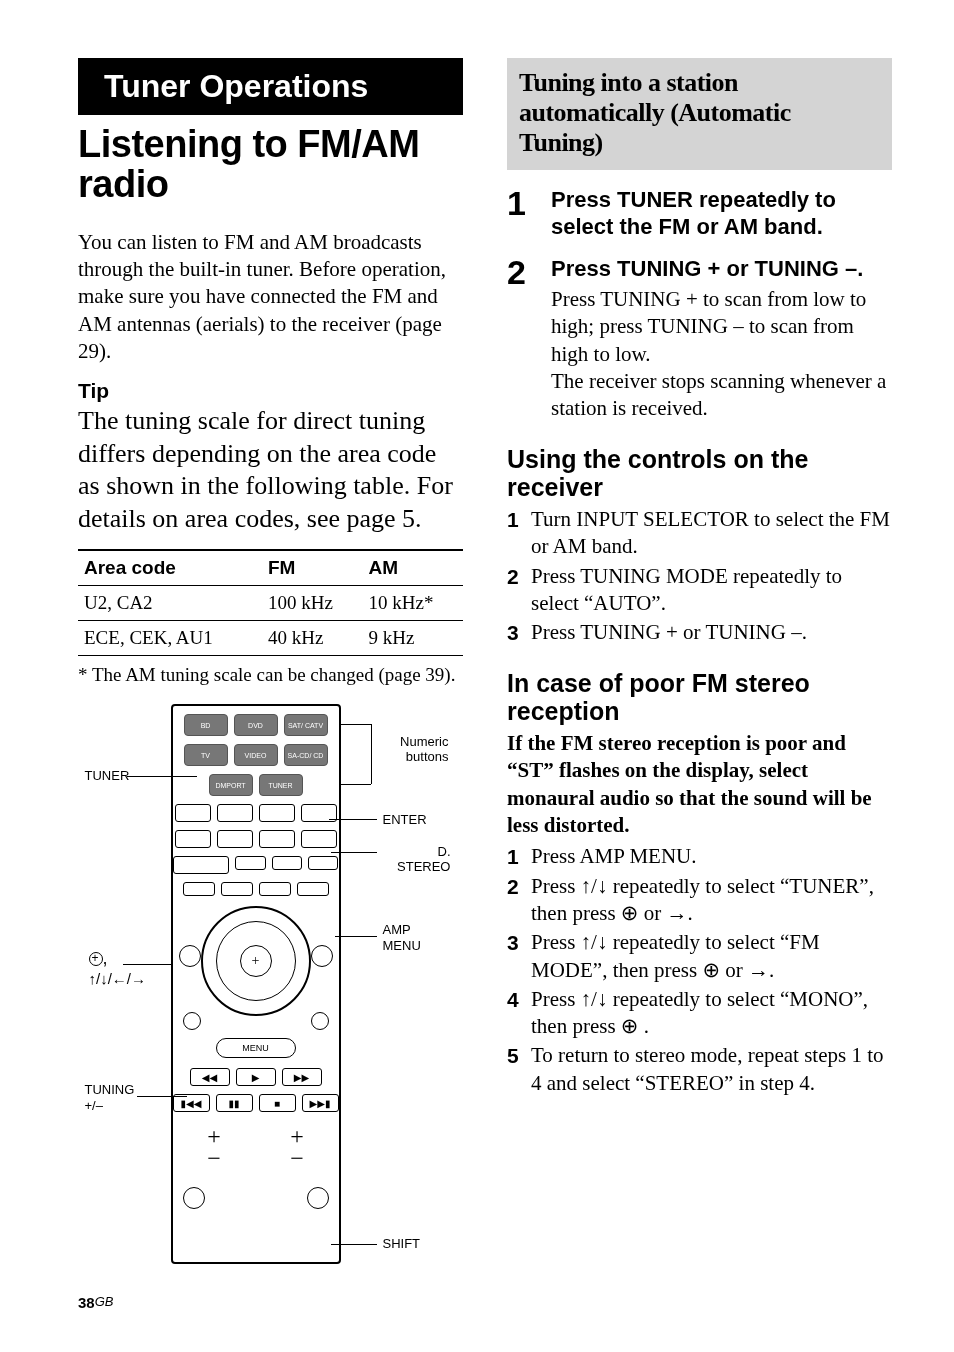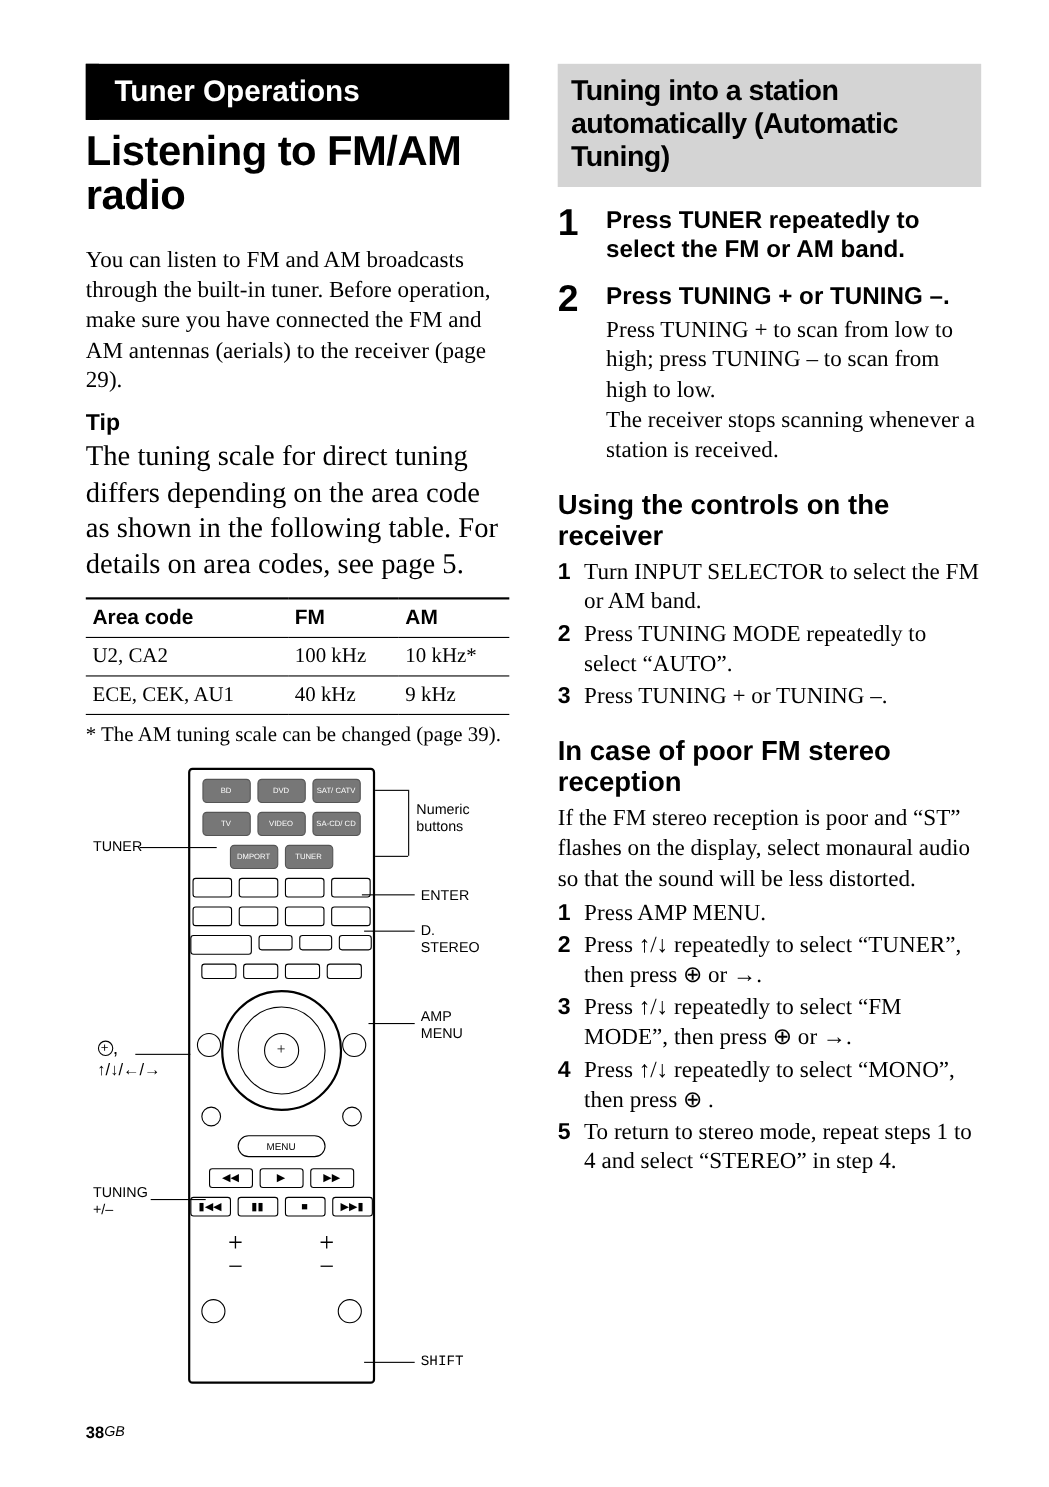--- a/index.html
+++ b/index.html
@@ -17,21 +17,21 @@
     gap: 44px;
   }
   .col { flex: 1 1 0; min-width: 0; }
 
   
   .section-tab {
     background: #000;
     color: #fff;
     font-family: Arial, Helvetica, sans-serif;
     font-weight: 700;
-    font-size: 27px;
+    font-size: 32px;
     padding: 10px 30px 10px 14px;
     border-left: 12px solid #000;
     margin-bottom: 10px;
   }
   .page-title {
     font-family: Arial, Helvetica, sans-serif;
     font-weight: 700;
     font-size: 38px;
     line-height: 1.05;
     margin-bottom: 24px;
@@ -125,27 +125,27 @@
   }
 
   
   .lead {
     position:absolute; background:#000; height:1px;
   }
   .lead-v {
     position:absolute; background:#000; width:1px;
   }
   .lbl {
-    position:absolute; font-family:Arial,Helvetica,sans-serif; font-size:13px;
+    position:absolute; font-family:Arial,Helvetica,sans-serif; font-size:13px;text-align:right;
   }
 
   
   .box-head {
     background: #d4d4d4;
-    font-family: Liberation Sans, sans-serif;
+    font-family: Liberation Serif, serif;
     font-weight: 700;
     font-size: 26px;
     line-height: 1.15;
     padding: 10px 12px 12px 12px;
     margin-bottom: 16px;
     letter-spacing: -0.5px;
   }
   .big-step { display:flex; gap:18px; margin-bottom:14px; }
   .big-num {
     font-family: Arial, Helvetica, sans-serif;
@@ -180,21 +180,21 @@
     line-height: 1.3;
     margin-bottom: 2px;
   }
   .num-line .n {
     font-family: Arial, Helvetica, sans-serif;
     font-weight: 700;
     width: 18px;
     flex: 0 0 auto;
   }
   .num-line .t { flex:1; }
-  .plain { font-size:21px; line-height:1.3; margin-bottom:4px;}
+  .plain { font-size:21px; line-height:1.3; margin-bottom:4px;font-weight:bold;}
 
   .glyph-enter {
     display:inline-block; width:14px; height:14px; border:1.5px solid #000; border-radius:50%;
     vertical-align:-2px; position:relative;
   }
   .glyph-enter::after{
     content:"+"; position:absolute; left:2px; top:-2px; font-size:12px;
   }
   .arrow { font-family: Arial, sans-serif; }
 
@@ -342,21 +342,21 @@
 
       <div class="lead" style="left:32px; top:260px; width:50px;"></div>
       <div class="lbl" style="left:-2px; top:244px; font-size:18px;"><span class="glyph-enter"></span><span>,</span></div>
       <div class="lbl arrow" style="left:-2px; top:266px; font-size:15px;">↑/↓/←/→</div>
 
       <div class="lead" style="left:46px; top:392px; width:50px;"></div>
       <div class="lbl" style="left:-6px; top:378px;">TUNING</div>
       <div class="lbl" style="left:-6px; top:394px;">+/–</div>
 
       <div class="lead" style="left:240px; top:540px; width:46px;"></div>
-      <div class="lbl" style="left:292px; top:532px;font-family:Liberation Mono, monospace;">SHIFT</div>
+      <div class="lbl" style="left:292px; top:532px;">SHIFT</div>
     </div>
   </div>
 
   <div class="col">
     <div class="box-head">Tuning into a station automatically (Automatic Tuning)</div>
 
     <div class="big-step">
       <div class="big-num">1</div>
       <div>
         <div class="big-step-h">Press TUNER repeatedly to select the FM or AM band.</div>

